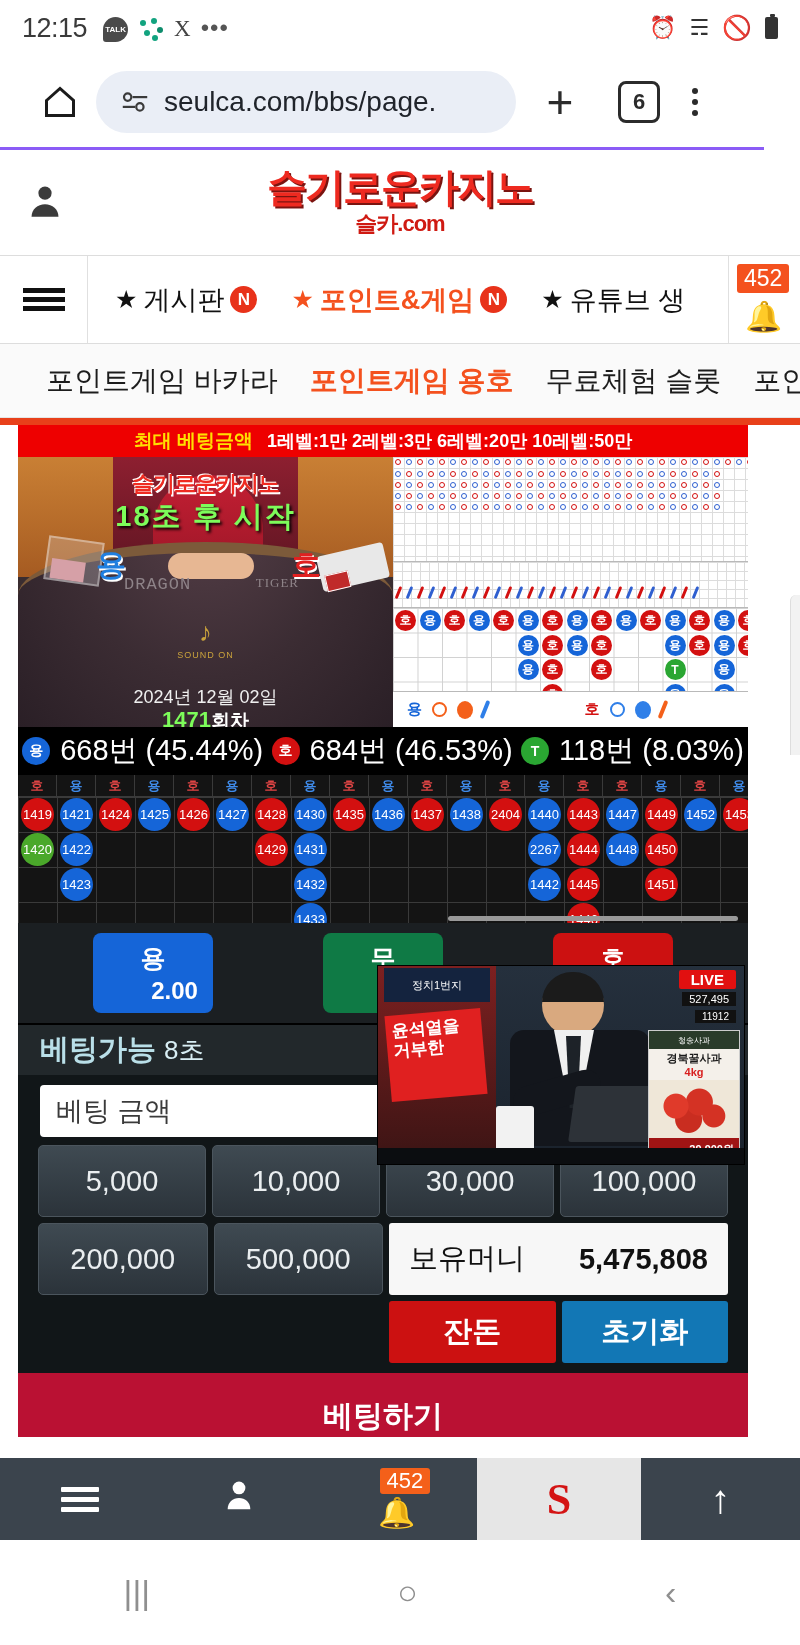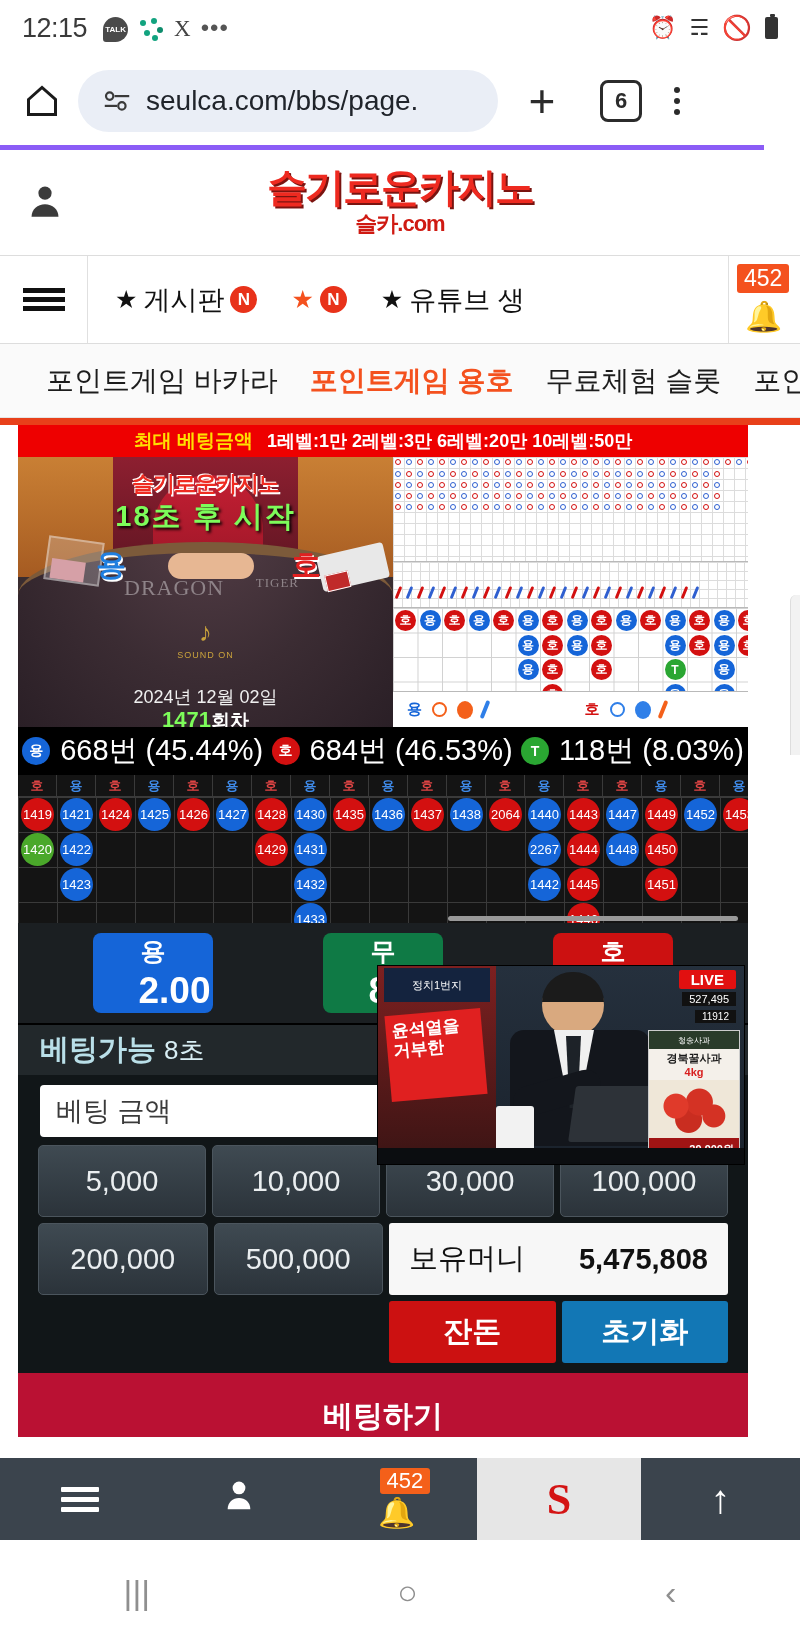--- a/index.html
+++ b/index.html
@@ -34,21 +34,21 @@
   .alarm-ic,.wifi-ic,.mute-ic,.batt-ic{color:#333;}
   .alarm-ic{font-size:22px;}
   .wifi-ic{font-size:22px;}
   .mute-ic{font-size:24px;}
   .batt{ width:13px;height:22px;border:2px solid #333;border-radius:2px;position:relative;background:#333;}
   .batt:before{content:"";position:absolute;top:-5px;left:3px;width:5px;height:3px;background:#333;border-radius:1px;}
 
   
   .browserbar{
     height:94px;width:764px;display:flex;align-items:center;gap:0;
-    background:#fff;padding:0 16px;border-bottom:5px solid #8b5cf6;
+    background:#fff;padding:0 34px;border-bottom:3px solid #8b5cf6;
   }
   .home-ic{width:52px;display:flex;justify-content:center;}
   .urlpill{
     flex:1;height:62px;background:#eaeef6;border-radius:31px;display:flex;align-items:center;
     gap:14px;padding:0 24px;margin:0 6px 0 10px;max-width:420px;
   }
   .url-txt{font-size:28px;color:#20242b;white-space:nowrap;overflow:hidden;}
   .plus-ic{font-size:46px;color:#2b2b2b;font-weight:300;width:76px;text-align:center;}
   .tabcount{
     width:42px;height:42px;border:3px solid #2b2b2b;border-radius:8px;
@@ -142,22 +142,22 @@
      background:rgba(230,230,235,.25);transform:rotate(8deg);}
   .v-cards:after{content:"";position:absolute;left:4px;top:20px;width:34px;height:20px;background:#d6a0a7;}
   .v-logo{position:absolute;top:12px;left:0;right:0;text-align:center;font-size:22px;font-weight:bold;
      color:#ef2b21;text-shadow:1.5px 1.5px 0 #fff,-1px -1px 0 #fff;letter-spacing:-1px;}
   .v-timer{position:absolute;top:40px;left:0;right:0;text-align:center;font-size:29px;font-weight:bold;
      color:#7dfc5a;text-shadow:2px 2px 3px #000;letter-spacing:2px;}
   .v-dragon{position:absolute;left:78px;top:88px;color:#1f7fe0;font-size:30px;font-weight:bold;
      text-shadow:1.5px 1.5px 0 #fff;}
   .v-tiger{position:absolute;right:72px;top:88px;color:#e02020;font-size:30px;font-weight:bold;
      text-shadow:1.5px 1.5px 0 #fff;}
-  .v-dg-lbl{position:absolute;left:106px;top:118px;color:#8e8388;font-size:22px;
-     font-family:Liberation Serif, serif;letter-spacing:1px;}
+  .v-dg-lbl{position:absolute;left:106px;top:118px;color:#8e8388;font-size:17px;
+     font-family:Liberation Mono, monospace;letter-spacing:1px;}
   .v-tg-lbl{position:absolute;right:94px;top:118px;color:#8e8388;font-size:13px;
      font-family:"Liberation Serif",serif;letter-spacing:1px;}
   .v-sound{position:absolute;left:0;right:0;top:160px;text-align:center;color:#c9a23c;}
   .v-sound .sicon{font-size:26px;}
   .v-sound .slbl{font-size:9px;letter-spacing:1px;margin-top:2px;}
   .v-date{position:absolute;left:0;right:0;top:228px;text-align:center;color:#f0f0f0;font-size:18px;}
   .v-round{position:absolute;left:0;right:0;top:250px;text-align:center;color:#7dfc5a;
      font-size:22px;font-weight:bold;}
   .v-round .rsuffix{color:#fff;font-size:19px;}
 
@@ -213,21 +213,21 @@
   .ncell{position:absolute;width:33px;height:33px;border-radius:50%;color:#fff;font-size:13px;
      display:flex;align-items:center;justify-content:center;font-weight:500;}
   .nD{background:#1565d8;} .nT{background:#d31010;} .nG{background:#4aa82a;}
   .ng-scroll{position:absolute;left:430px;right:10px;bottom:2px;height:5px;background:#999;border-radius:3px;}
 
   
   .oddsrow{height:100px;background:#1b1f22;display:flex;align-items:center;justify-content:space-around;padding:0 20px;}
   .oddbtn{width:120px;height:80px;border-radius:8px;color:#fff;display:flex;flex-direction:column;
      align-items:center;justify-content:center;gap:2px;}
   .oddbtn .ol{font-size:25px;font-weight:bold;}
-  .oddbtn .ov{font-size:37px;font-weight:bold;margin-left:43px;}
+  .oddbtn .ov{font-size:24px;font-weight:bold;margin-left:43px;}
   .ob-d{background:#1565d8;} .ob-g{background:#0f7a45;} .ob-t{background:#cc1111;}
 
   
   .betpanel{background:#111618;padding:0 0 0 0;}
   .bet-timer{height:52px;background:#22282b;display:flex;align-items:center;padding-left:22px;gap:8px;
      border-top:2px solid #000;}
   .bet-timer .bt1{color:#b9dfe8;font-size:29px;font-weight:bold;}
   .bet-timer .bt2{color:#d8eef4;font-size:26px;}
   .bet-input-row{padding:10px 22px 8px;}
   .bet-input{height:52px;background:#fff;border-radius:4px;display:flex;align-items:center;
@@ -386,20 +386,21 @@
       </div>
     </div>
   <div class="nav-items">
     <div class="nav-it">
       <span class="star">★</span>
       <span>게시판</span>
       <span class="nbadge">N</span>
     </div>
     <div class="nav-it hot">
       <span class="star">★</span>
+      <span>포인트&amp;게임</span>
       <span class="nbadge">N</span>
     </div>
     <div class="nav-it">
       <span class="star">★</span>
       <span>유튜브 생</span>
     </div>
   </div>
   <div class="nav-bell">
     <span class="bell-badge">452</span>
     <span class="bell-glyph">🔔</span>
@@ -746,21 +747,21 @@
           <div class="ncell nT" style="left: 237px; top: 1px;">1428</div>
           <div class="ncell nT" style="left: 237px; top: 36px;">1429</div>
           <div class="ncell nD" style="left: 276px; top: 1px;">1430</div>
           <div class="ncell nD" style="left: 276px; top: 36px;">1431</div>
           <div class="ncell nD" style="left: 276px; top: 71px;">1432</div>
           <div class="ncell nD" style="left: 276px; top: 106px;">1433</div>
           <div class="ncell nT" style="left: 315px; top: 1px;">1435</div>
           <div class="ncell nD" style="left: 354px; top: 1px;">1436</div>
           <div class="ncell nT" style="left: 393px; top: 1px;">1437</div>
           <div class="ncell nD" style="left: 432px; top: 1px;">1438</div>
-          <div class="ncell nT" style="left: 471px; top: 1px;">2064</div>
+          <div class="ncell nT" style="left: 471px; top: 1px;">2404</div>
           <div class="ncell nD" style="left: 510px; top: 1px;">1440</div>
           <div class="ncell nD" style="left: 510px; top: 36px;">2267</div>
           <div class="ncell nD" style="left: 510px; top: 71px; text-align: center;">1442</div>
           <div class="ncell nT" style="left: 549px; top: 1px;">1443</div>
           <div class="ncell nT" style="left: 549px; top: 36px;">1444</div>
           <div class="ncell nT" style="left: 549px; top: 71px;">1445</div>
           <div class="ncell nT" style="left: 549px; top: 106px;">1446</div>
           <div class="ncell nD" style="left: 588px; top: 1px;">1447</div>
           <div class="ncell nD" style="left: 588px; top: 36px;">1448</div>
           <div class="ncell nT" style="left: 627px; top: 1px;">1449</div>

